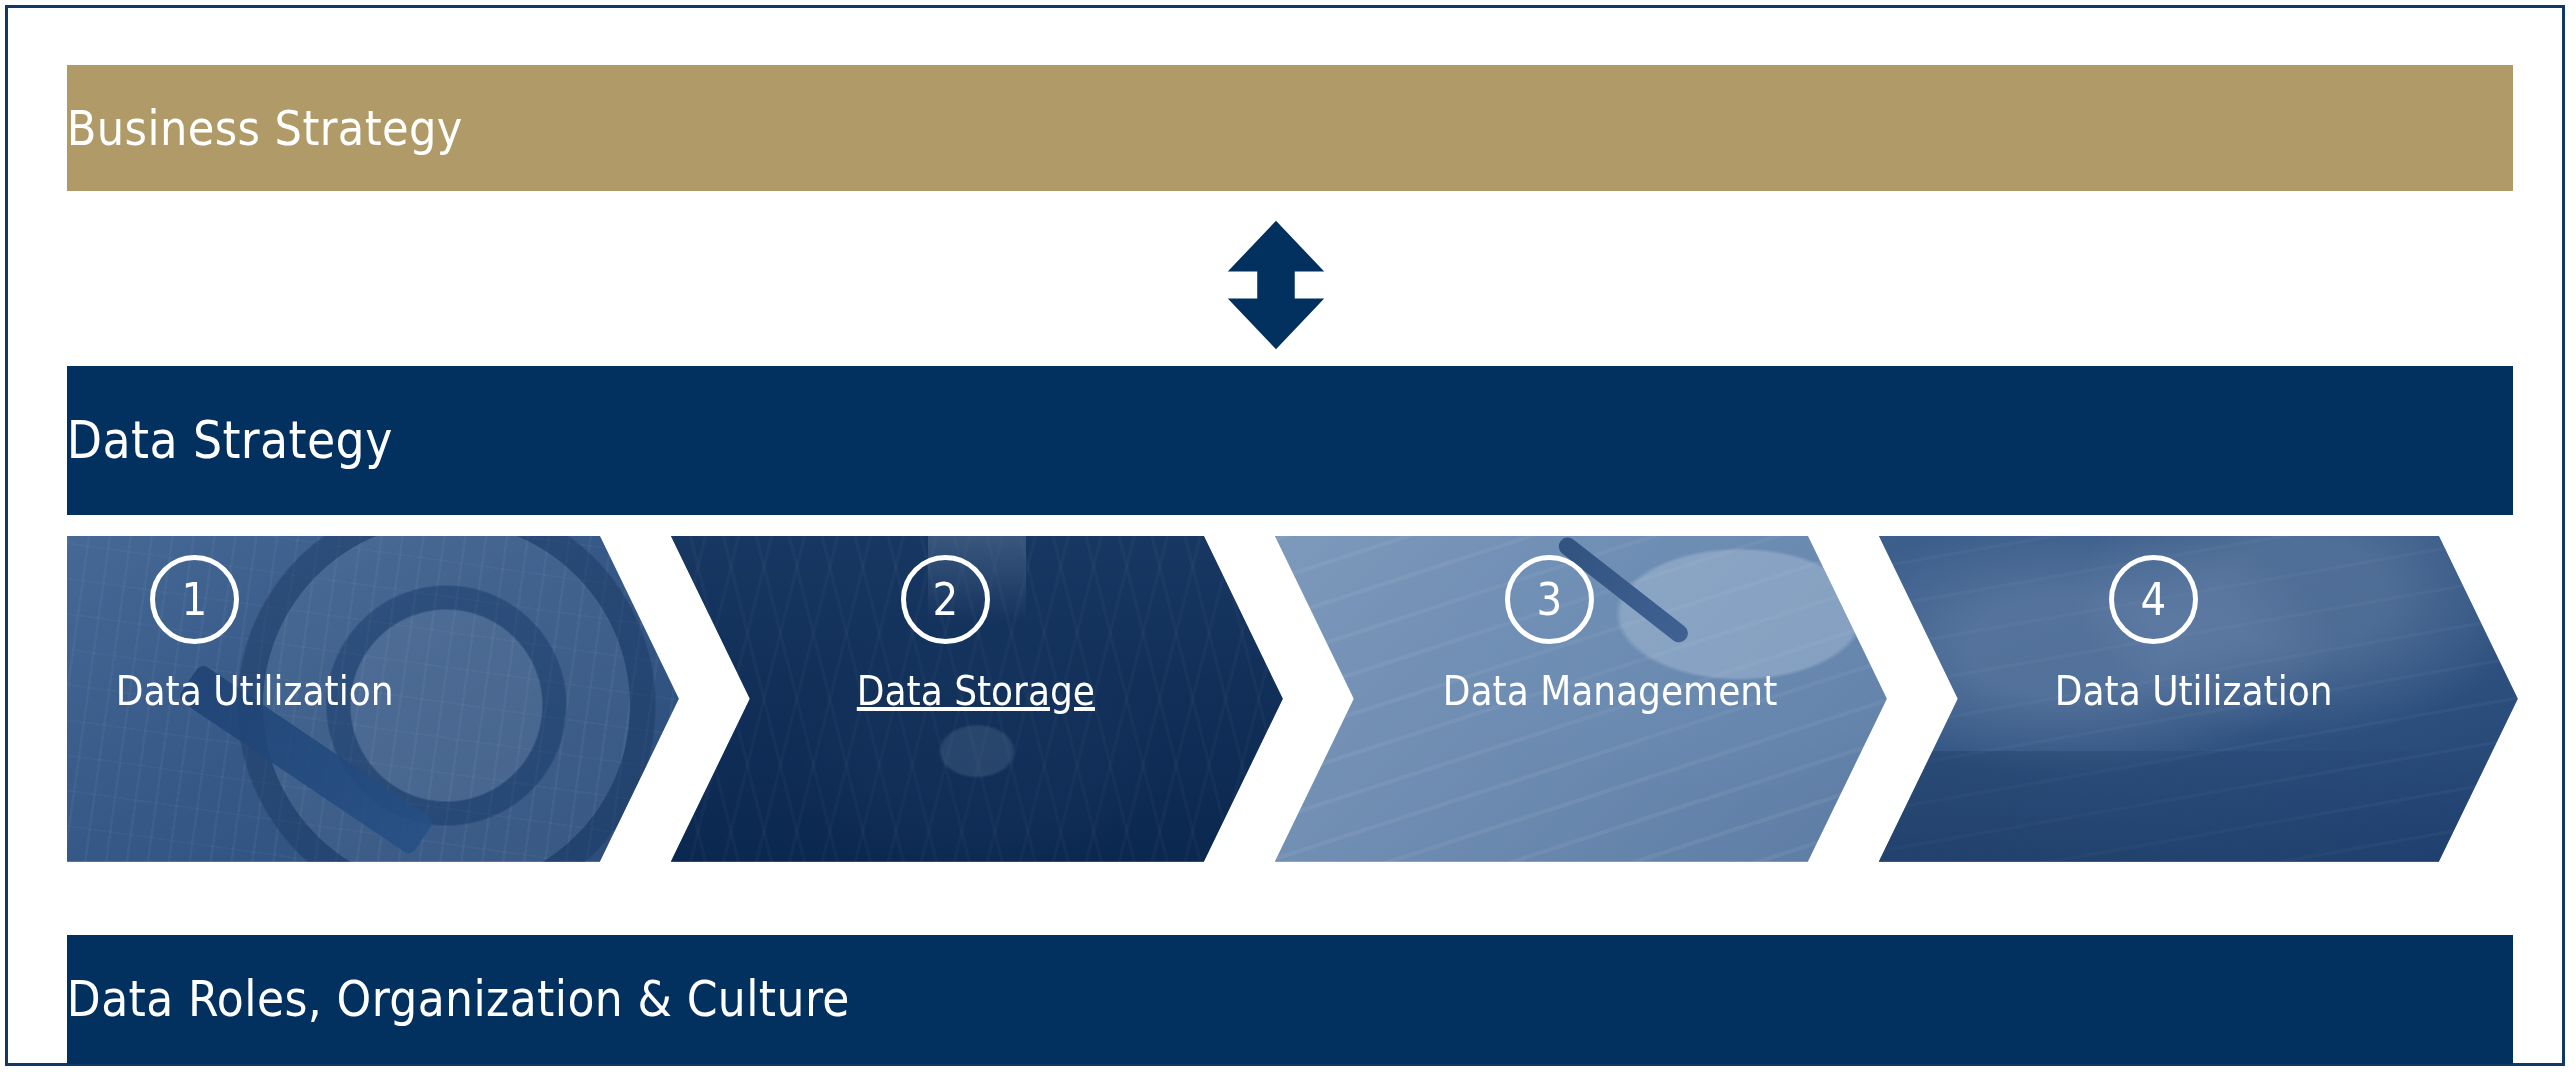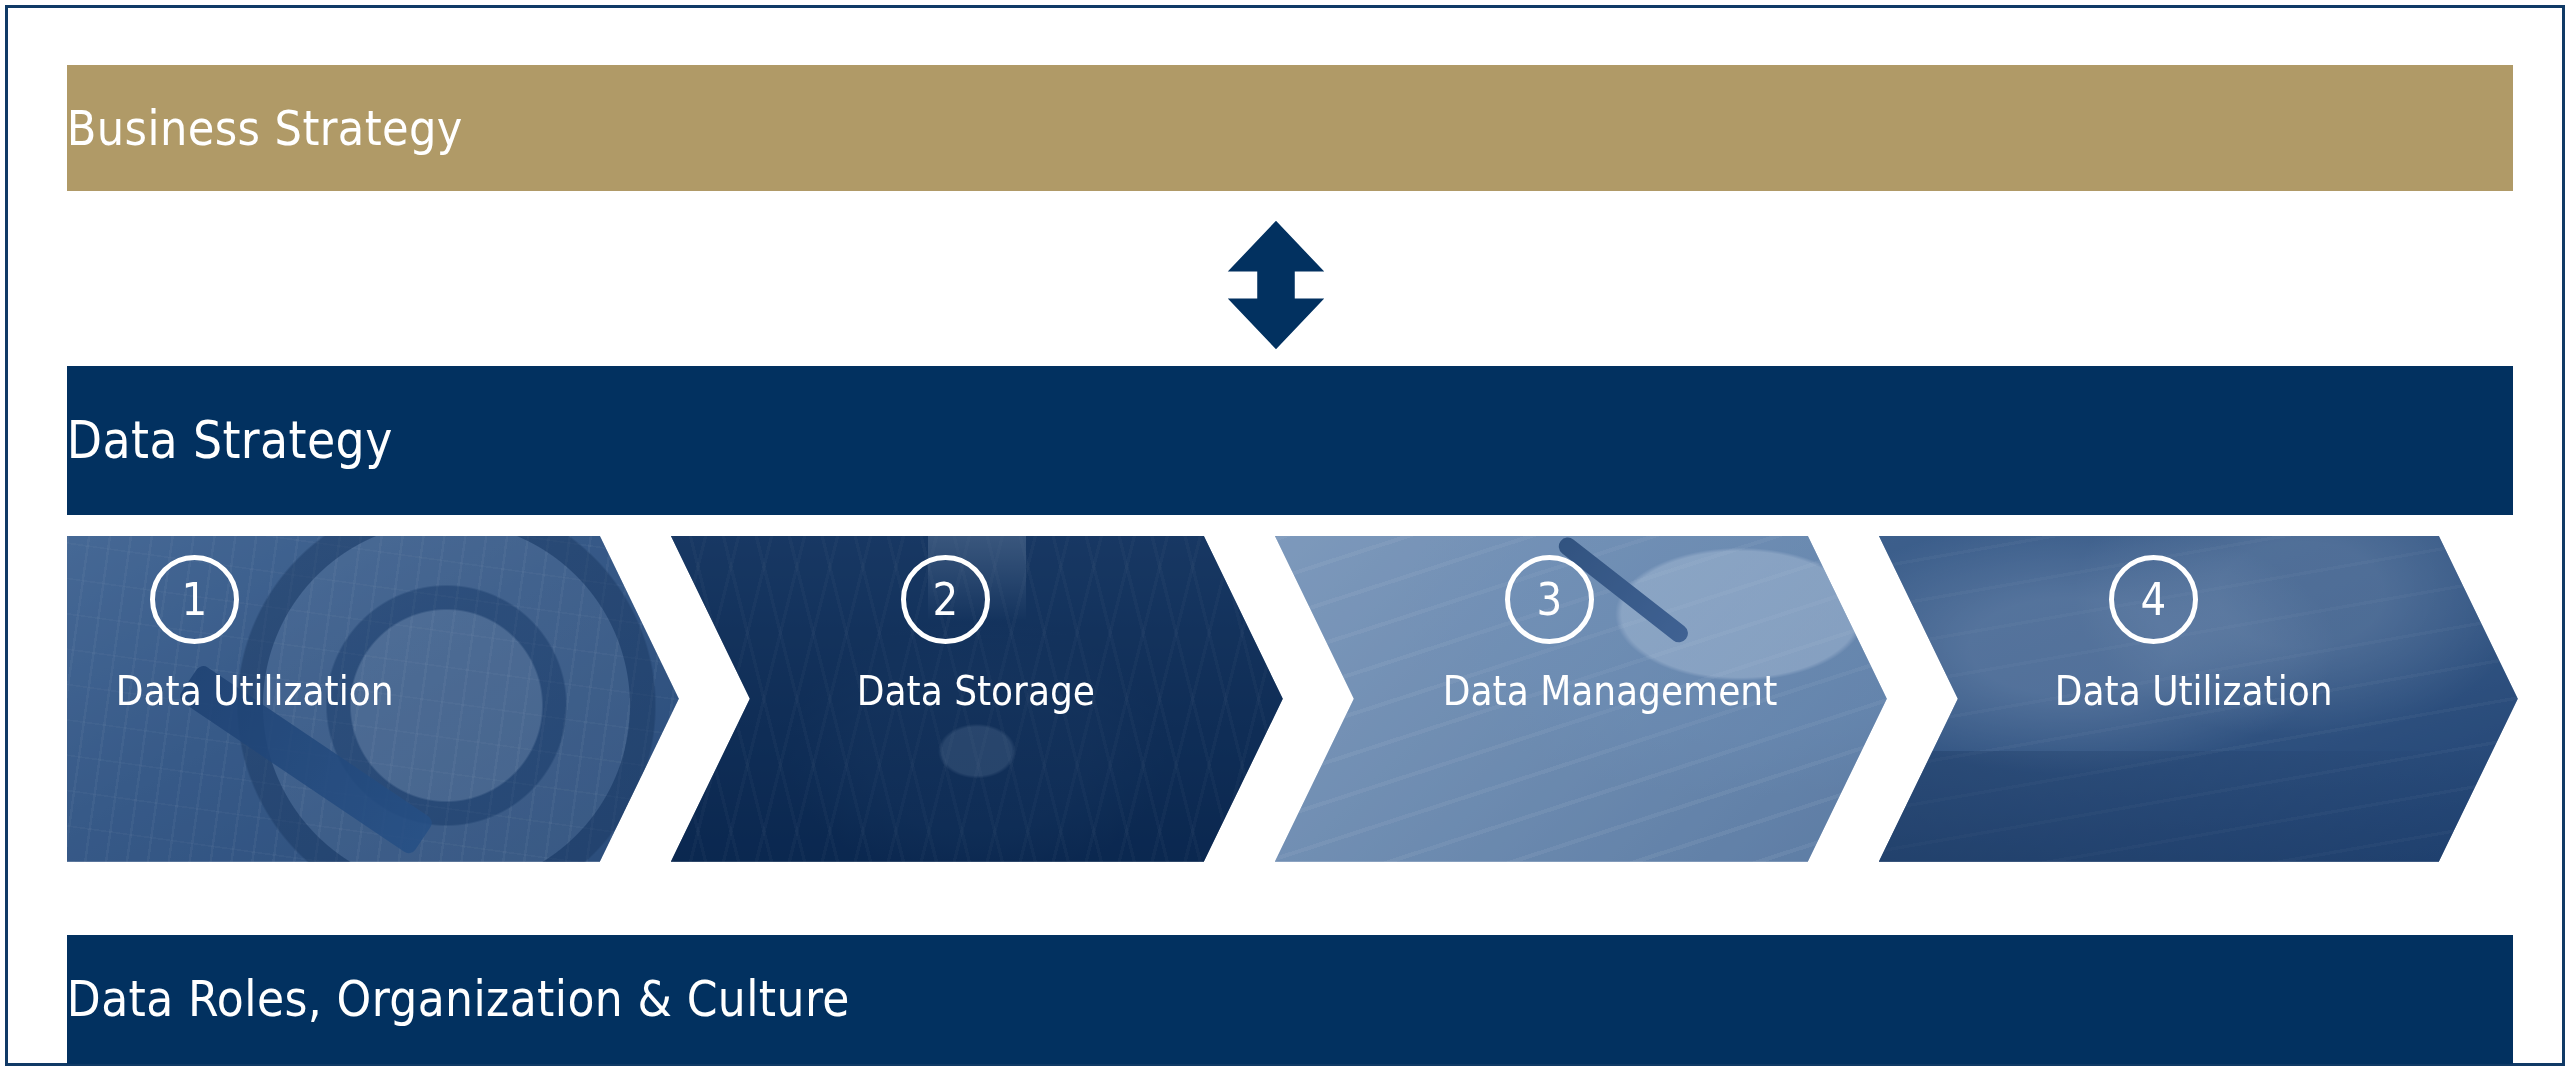--- a/index.html
+++ b/index.html
@@ -159,21 +159,21 @@
       <div class="content">
         <div class="num-circle">
           <span>4</span>
         </div>
       </div>
     </div>
   </div>
 
   <div id="label-overlay">
     <div class="chev-label" style="left:108px;top:132px;">Data Utilization</div>
-    <div class="chev-label" style="left:849px;top:132px;">Data Storage</div>
+    <div class="chev-label" style="left:849px;top:132px;text-decoration:underline;">Data Storage</div>
     <div class="chev-label" style="left:2047px;top:132px;">Data Utilization</div>
     <div class="chev-label" style="left:1435px;top:132px;">Data Management</div>
   </div>
 
   <div class="bar" id="roles-bar">
     <div class="bar-label">Data Roles, Organization &amp; Culture</div>
   </div>
 
 </div>
 

